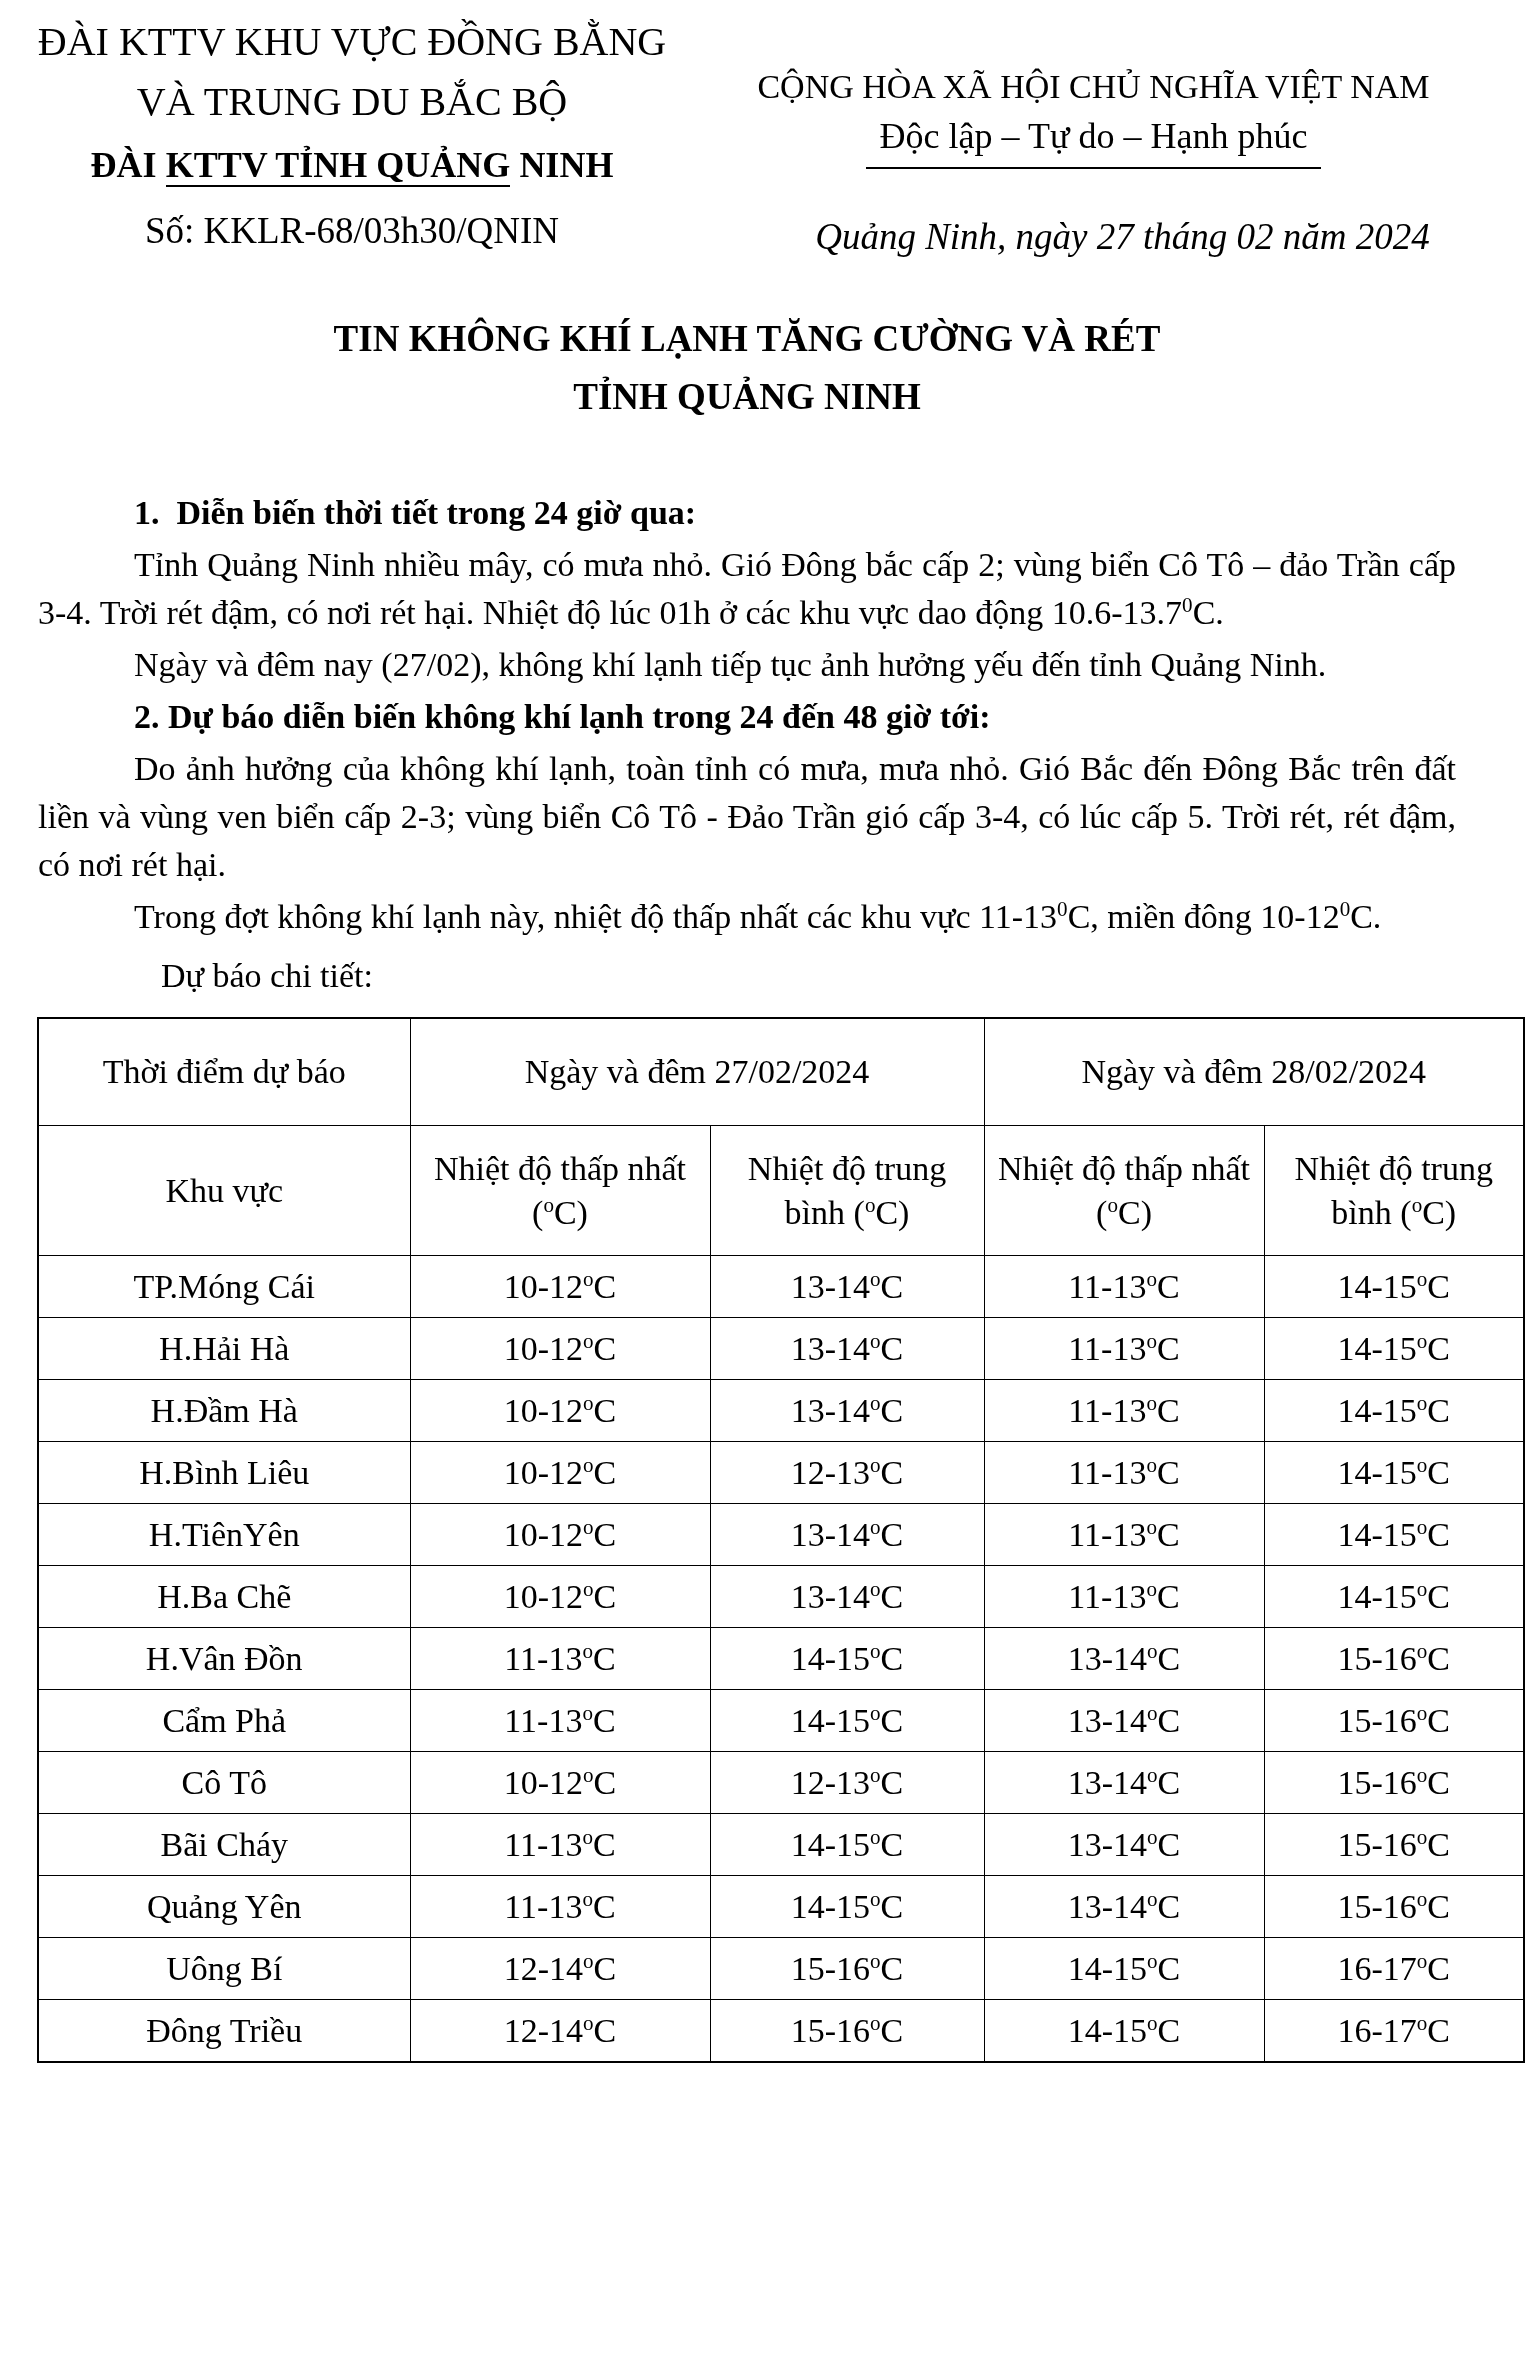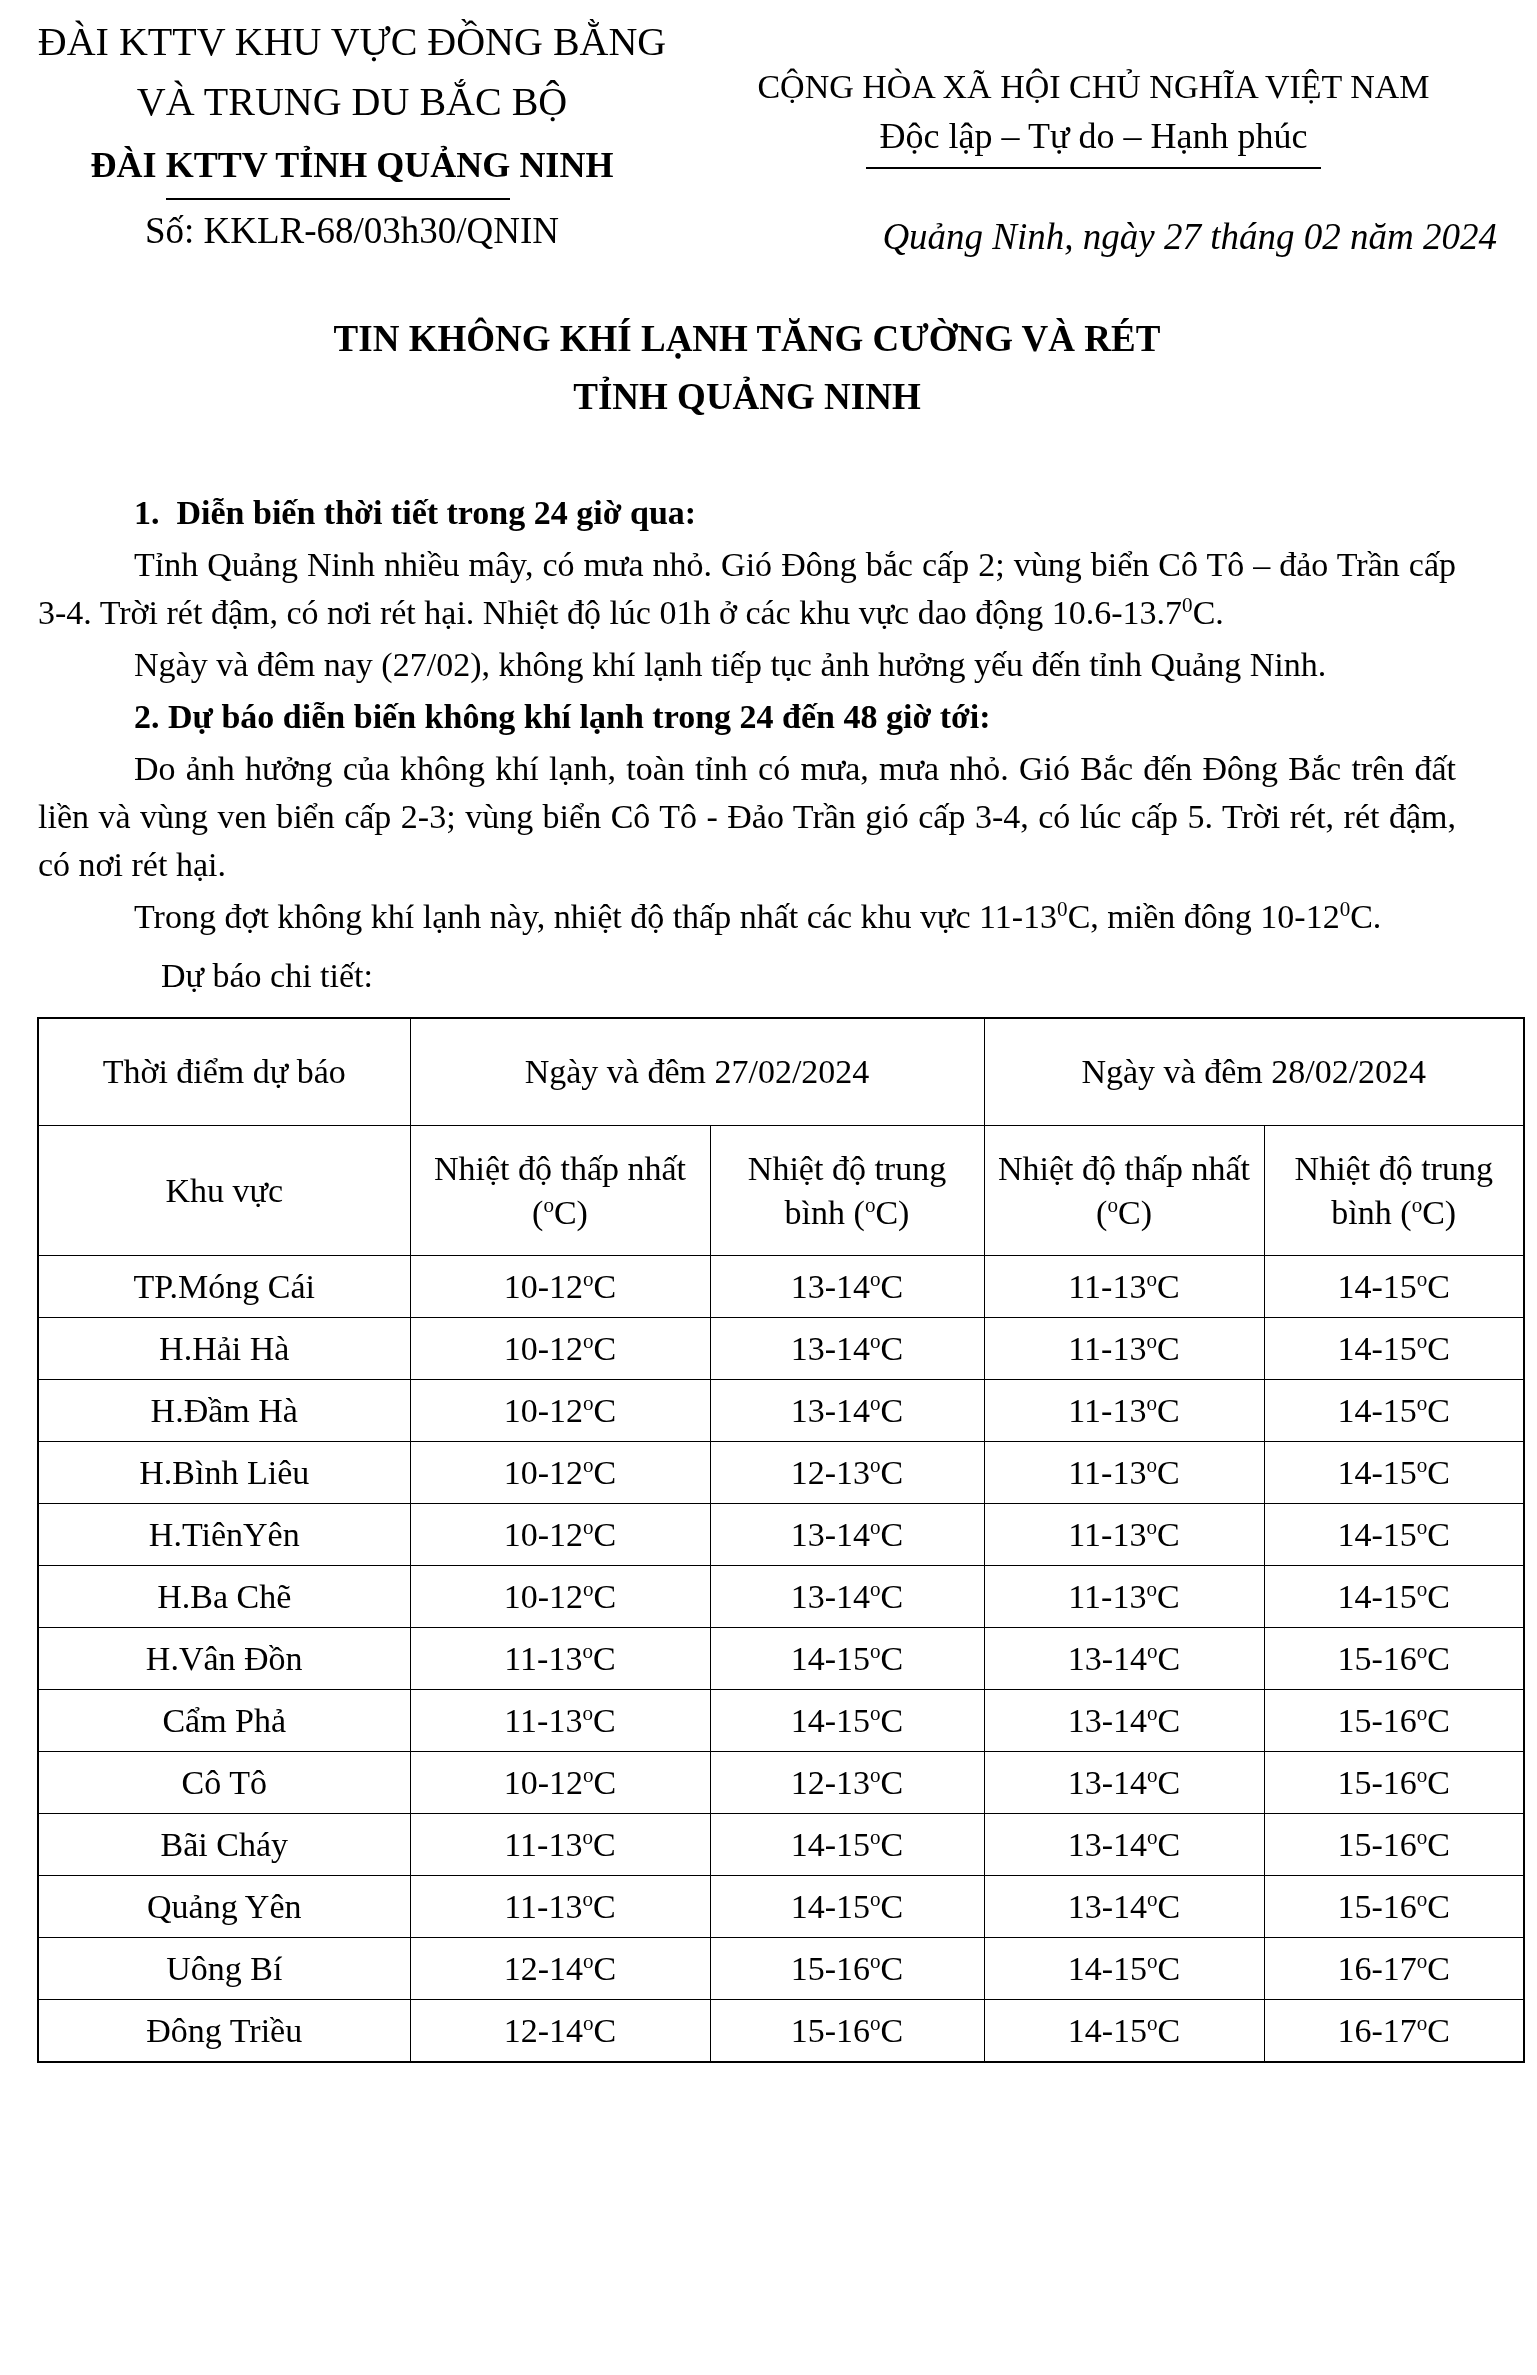--- a/index.html
+++ b/index.html
@@ -11,28 +11,28 @@
     font-family: "Liberation Serif", "DejaVu Serif", serif;
     position: relative;
   }
   .page { width: 1537px; min-height: 2376px; overflow: hidden; }
 
   
   .doc-header { display: flex; padding-top: 11.5px; }
   .org-block { width: 638px; margin-left: 33px; text-align: center; }
   .org-line { font-size: 40px; line-height: 60px; white-space: nowrap; }
   .org-bold { font-size: 36px; font-weight: bold; line-height: 67px; white-space: nowrap; }
-  .org-underline { border-bottom: 2.9px solid #000; padding-bottom: 13px; }
+  .org-underline { border-bottom: 2.9px solid #000; padding-bottom: 0; }
   .doc-number { font-size: 37px; line-height: 63px; white-space: nowrap; }
 
   .national-block { width: 807px; margin-left: 19px; text-align: center; }
   .motto1 { font-size: 34px; line-height: 54px; white-space: nowrap; margin-top: 48px; }
   .motto2 { font-size: 36px; margin-top: 1.9px; white-space: nowrap; }
   .motto2-inner { display: inline-block; border-bottom: 2.9px solid #000; padding: 0 13.4px 9.6px 13.4px; }
-  .place-date { font-size: 37px; font-style: italic; margin-top: 46px; white-space: nowrap; text-align: right; padding-left: 58px; }
+  .place-date { font-size: 37px; font-style: italic; margin-top: 46px; white-space: nowrap; text-align: center; padding-left: 58px; }
 
   
   .doc-title {
     margin-top: 48px;
     margin-left: 38px;
     width: 1418px;
     text-align: center;
     font-weight: bold;
     font-size: 37px;
     line-height: 58px;

